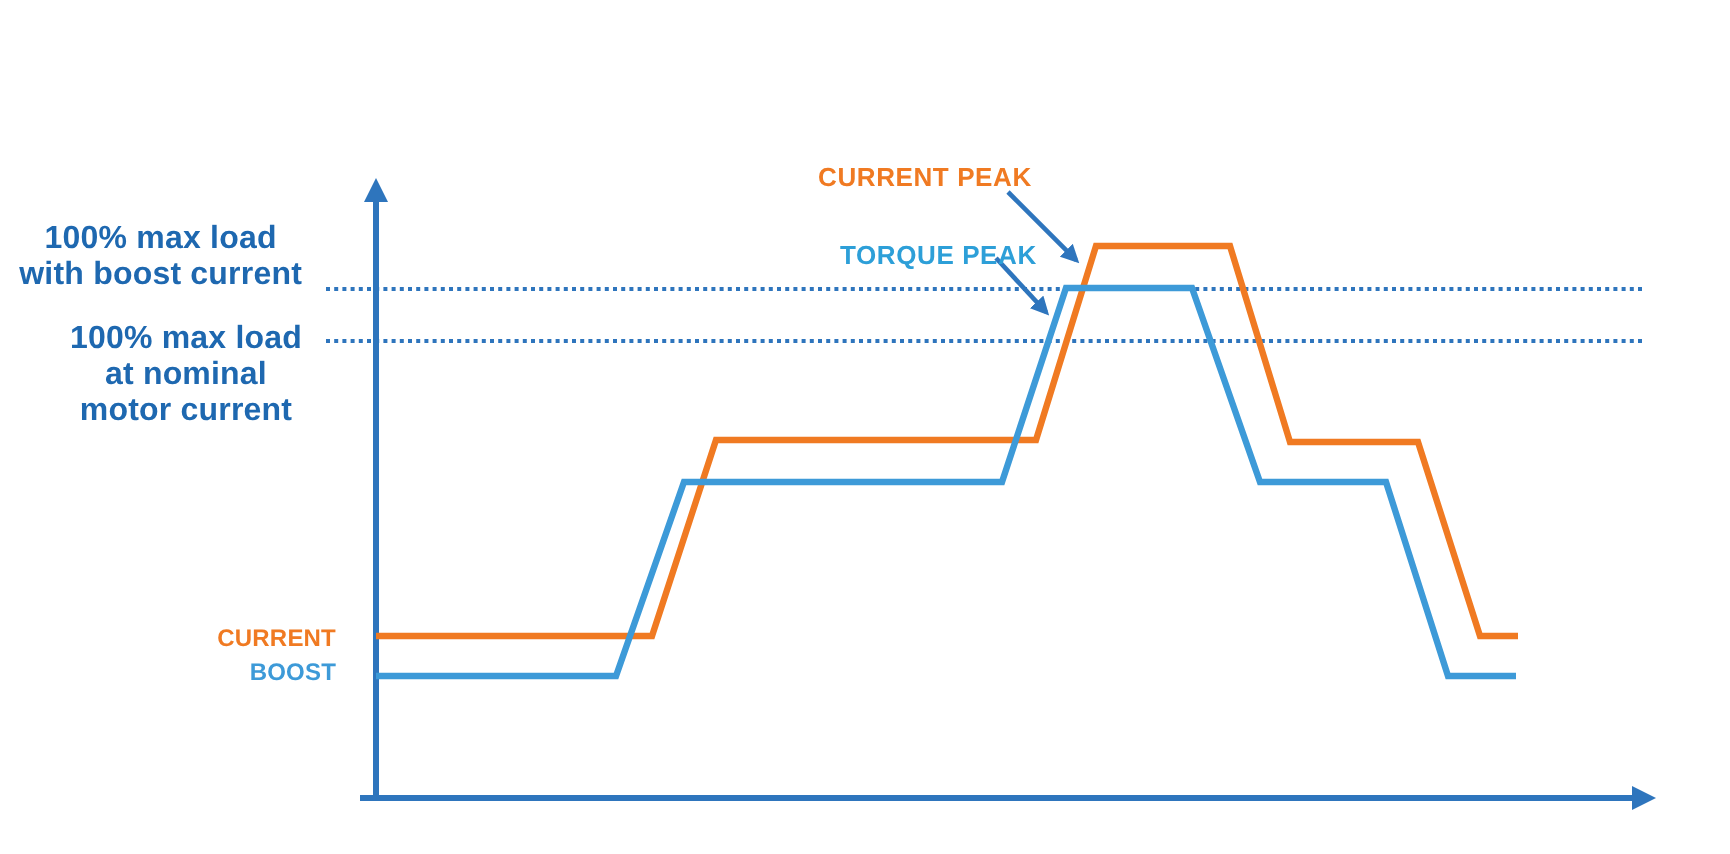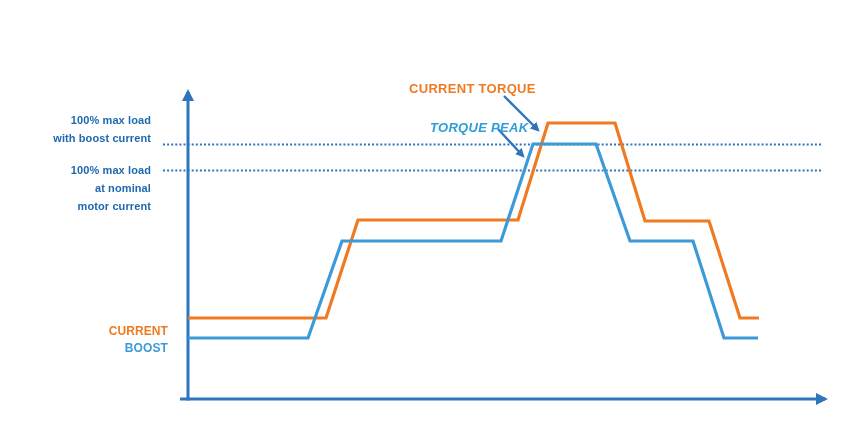--- a/index.html
+++ b/index.html
@@ -21,41 +21,40 @@
     top: 0;
   }
   .lbl {
     position: absolute;
     font-weight: bold;
     white-space: pre-line;
     letter-spacing: 0.1px;
   }
   .lbl.ref {
     color: #1E68B0;
-    font-size: 11px;
+    font-size: 16px;
     line-height: 18px;
-    text-align: right;
+    text-align: center;
   }
   .ref-boost  { right: 714px; top: 111px; }
   .ref-nominal{ right: 714px; top: 161px; }
   .series-lbl {
     font-size: 12px;
     line-height: 14px;
     text-align: right;
-    margin-top: 12px;
   }
   .series-current { right: 697px; top: 312px; color: #F07A22; }
   .series-load    { right: 697px; top: 329px; color: #3D9AD8; }
   .annot {
     font-size: 13px;
     line-height: 15px;
     letter-spacing: 0.3px;
   }
   .annot-current-boost { left: 409px; top: 81px;  color: #F07A22; }
-  .annot-torque-peak   { left: 430px; top: 120px; color: #2D9FD8; font-style: italic; }
+  .annot-torque-peak   { left: 420px; top: 120px; color: #2D9FD8; }
 </style>
 </head>
 <body>
 
 <div class="stage">
 
   <svg width="865" height="427" viewBox="0 0 865 427">
       <defs>
         <marker id="arrowhead" viewBox="0 0 10 10" refX="7.5" refY="5" markerWidth="4" markerHeight="4" orient="auto-start-reverse">
           <path d="M0,0 L10,5 L0,10 Z" fill="#2E75BD"></path>
@@ -75,17 +74,17 @@
 with boost current</div>
 
   <div class="lbl ref ref-nominal">100% max load
 at nominal
 motor current</div>
 
   <div class="lbl series-lbl series-current">CURRENT</div>
 
   <div class="lbl series-lbl series-load">BOOST</div>
 
-  <div class="lbl annot annot-current-boost">CURRENT TORQUE</div>
+  <div class="lbl annot annot-current-boost">CURRENT PEAK</div>
 
   <div class="lbl annot annot-torque-peak">TORQUE PEAK</div>
 
 </div>
 
 </body></html>

